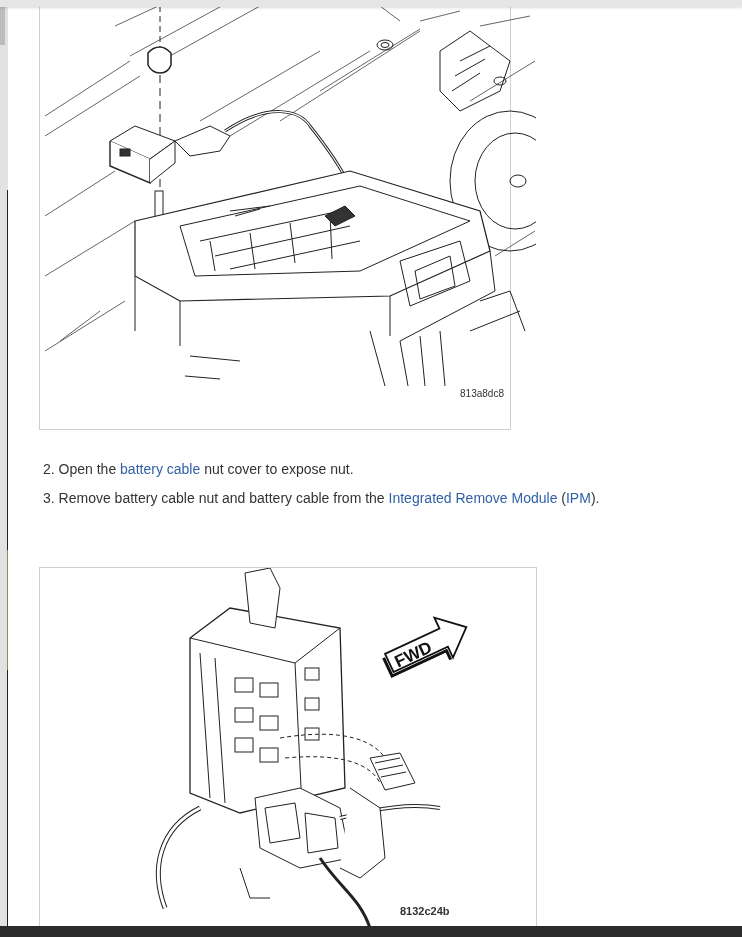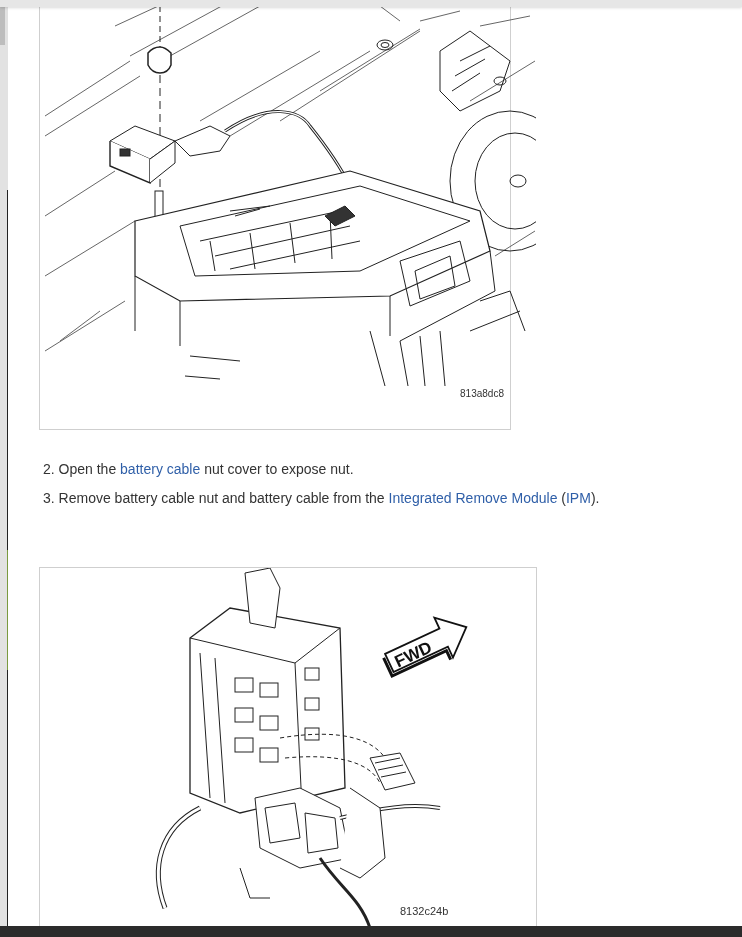--- a/index.html
+++ b/index.html
@@ -8,21 +8,21 @@
   .leftrail { position:absolute; left:0; top:0; width:8px; height:937px; background:#e2e2e2; z-index:2; }
   .leftrail .line { position:absolute; left:7px; top:190px; width:1px; height:745px; background:#222; }
   .leftrail .thumb { position:absolute; left:0; top:0; width:5px; height:45px; background:#bdbdbd; }
   .leftrail .green { position:absolute; left:7px; top:0; width:1px; height:120px; background:#7a9a40; top:550px; }
   .figure { position:absolute; background:#fff; border:1px solid #cfcfcf; box-sizing:border-box; }
   .fig1 { left:39px; top:0; width:472px; height:430px; }
   .fig2 { left:39px; top:567px; width:498px; height:370px; }
   .fig svg { display:block; }
   .fig-id { position:absolute; font-size:10px; color:#333; font-family:"Liberation Sans", sans-serif; }
   .fig1 .fig-id { right:6px; top:387px; }
-  .fig2 .fig-id { left:360px; top:337px; font-weight:normal; font-size:11px; }
+  .fig2 .fig-id { left:360px; top:337px; font-weight:bold; font-size:11px; }
   .fig-toolbar { position:absolute; left:1px; right:1px; top:401px; height:27px; background:#f4f6f9; display:flex; align-items:center; justify-content:space-between; padding:0 6px 0 10px; box-sizing:border-box; }
   .tb-btn { display:flex; align-items:center; gap:5px; color:#2f5fa8; font-size:14px; cursor:pointer; }
   .tb-btn svg { display:block; }
   .step { position:absolute; left:43px; font-size:14px; color:#333; }
   .step a { color:#2f5fa8; text-decoration:none; }
   .bottombar { position:absolute; left:0; top:926px; width:742px; height:11px; background:#2b2b2b; z-index:4; }
 </style>
 </head>
 <body>
 

